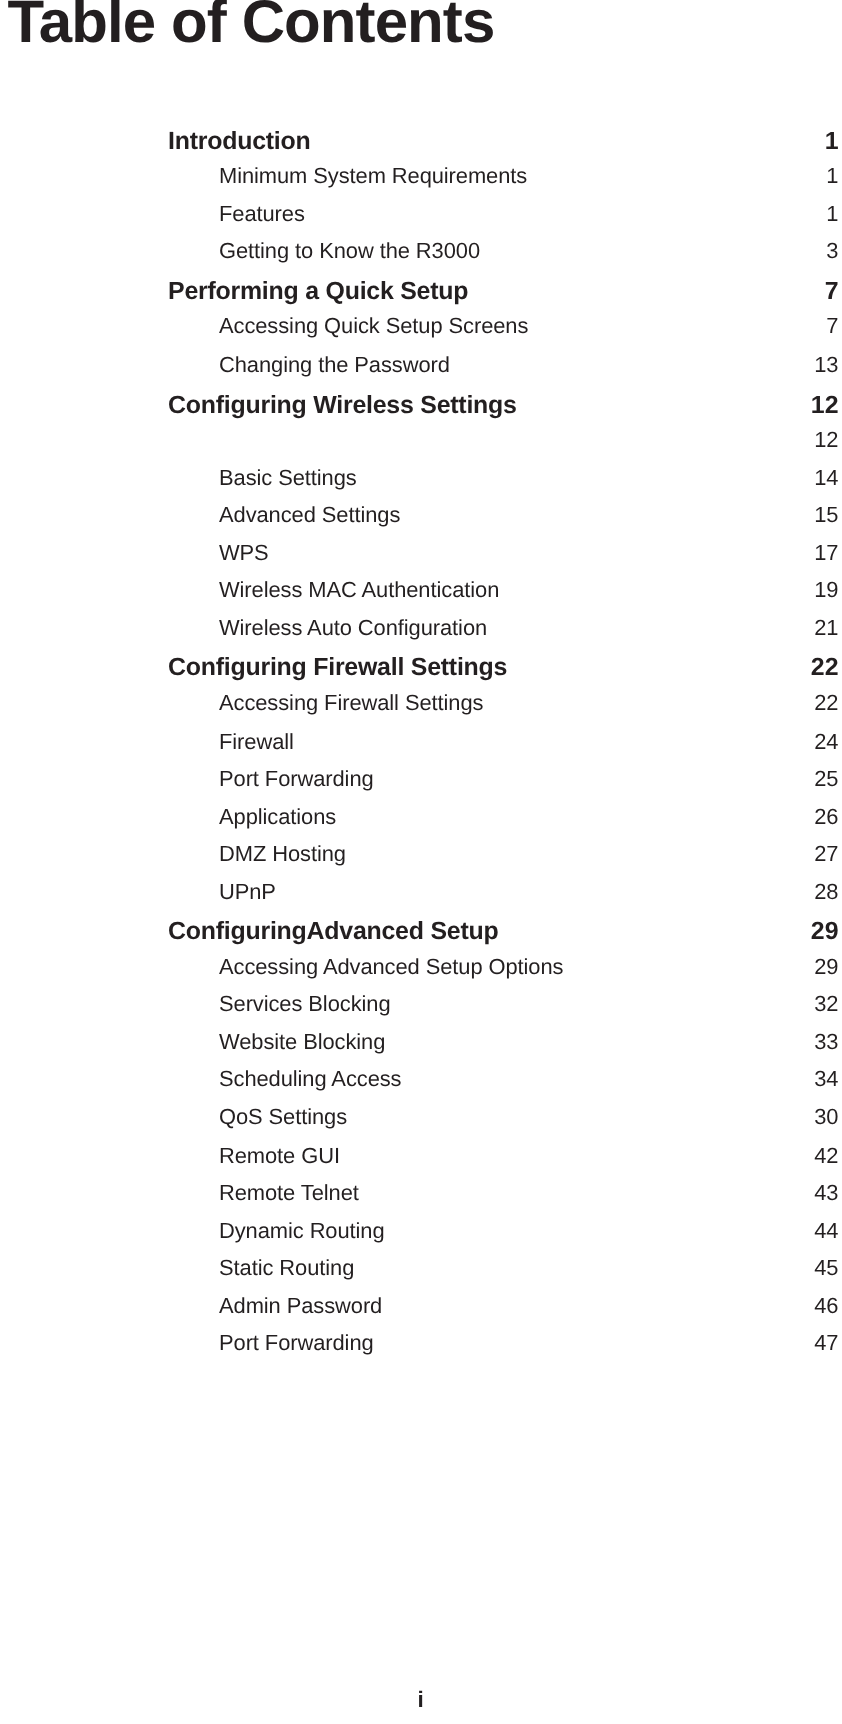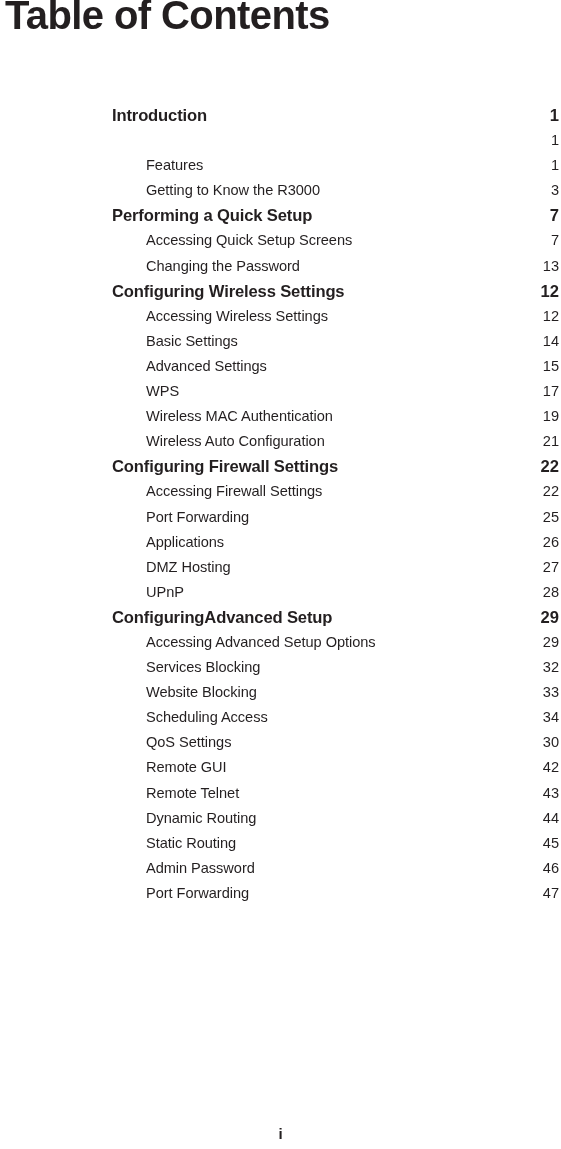--- a/index.html
+++ b/index.html
@@ -26,21 +26,21 @@
     letter-spacing: -0.6px;
     color: #231f20;
     white-space: nowrap;
     line-height: 1.18;
   }
 
   
   .toc {
     position: absolute;
     left: 0;
-    top: 103px;
+    top: 81px;
     width: 561px;
   }
 
   .toc-row {
     position: relative;
     height: 25.1px;
     line-height: 25.1px;
     white-space: nowrap;
   }
 
@@ -97,20 +97,21 @@
 <body>
 
 <div class="page-title">Table of Contents</div>
 
 <div class="toc">
     <div class="toc-row level-section">
       <span class="toc-label">Introduction</span>
       <span class="toc-page">1</span>
     </div>
     <div class="toc-row level-entry">
+      <span class="toc-label">Minimum System Requirements</span>
       <span class="toc-page">1</span>
     </div>
     <div class="toc-row level-entry">
       <span class="toc-label">Features</span>
       <span class="toc-page">1</span>
     </div>
     <div class="toc-row level-entry">
       <span class="toc-label">Getting to Know the R3000</span>
       <span class="toc-page">3</span>
     </div>
@@ -124,21 +125,20 @@
     </div>
     <div class="toc-row level-entry">
       <span class="toc-label">Changing the Password</span>
       <span class="toc-page">13</span>
     </div>
     <div class="toc-row level-section">
       <span class="toc-label">Configuring Wireless Settings</span>
       <span class="toc-page">12</span>
     </div>
     <div class="toc-row level-entry">
-      <span class="toc-label">Accessing Wireless Settings</span>
       <span class="toc-page">12</span>
     </div>
     <div class="toc-row level-entry">
       <span class="toc-label">Basic Settings</span>
       <span class="toc-page">14</span>
     </div>
     <div class="toc-row level-entry">
       <span class="toc-label">Advanced Settings</span>
       <span class="toc-page">15</span>
     </div>
@@ -156,20 +156,24 @@
     </div>
     <div class="toc-row level-section">
       <span class="toc-label">Configuring Firewall Settings</span>
       <span class="toc-page">22</span>
     </div>
     <div class="toc-row level-entry">
       <span class="toc-label">Accessing Firewall Settings</span>
       <span class="toc-page">22</span>
     </div>
     <div class="toc-row level-entry">
+      <span class="toc-label">Firewall</span>
+      <span class="toc-page">24</span>
+    </div>
+    <div class="toc-row level-entry">
       <span class="toc-label">Port Forwarding</span>
       <span class="toc-page">25</span>
     </div>
     <div class="toc-row level-entry">
       <span class="toc-label">Applications</span>
       <span class="toc-page">26</span>
     </div>
     <div class="toc-row level-entry">
       <span class="toc-label">DMZ Hosting</span>
       <span class="toc-page">27</span>

